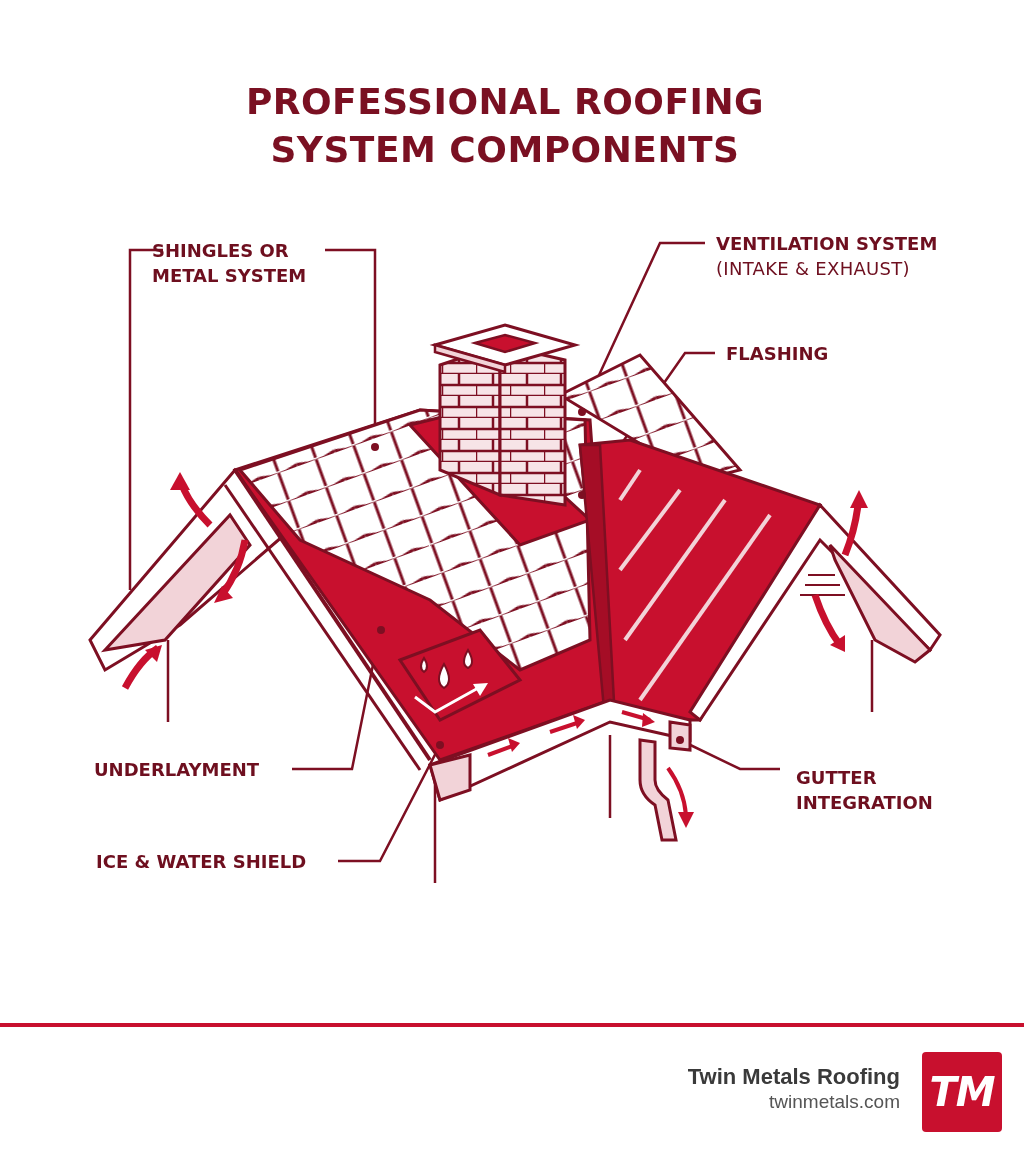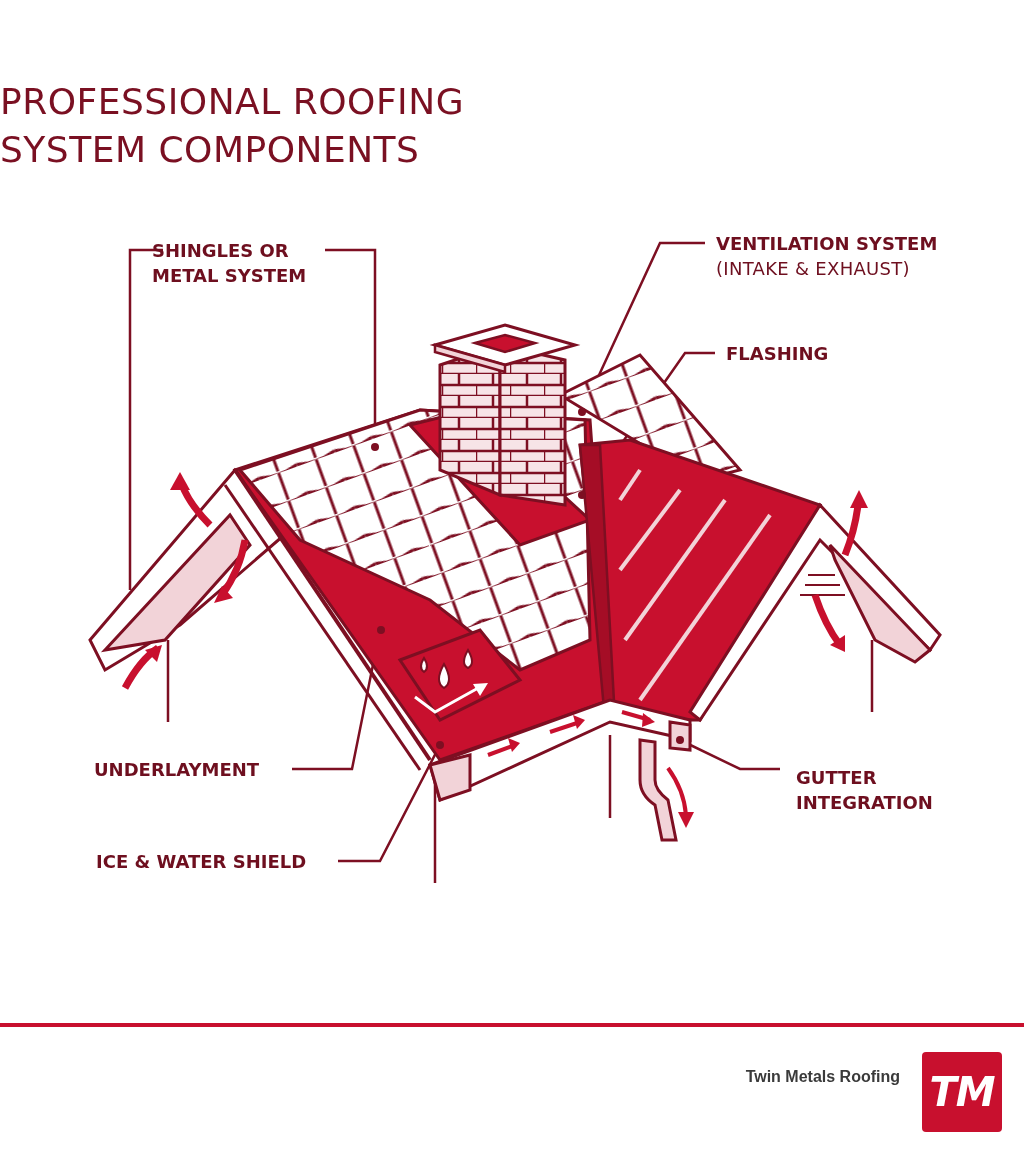--- a/index.html
+++ b/index.html
@@ -3,43 +3,43 @@
 <meta charset="utf-8">
 <style>
   html, body { margin: 0; padding: 0; }
   body {
     width: 1024px; height: 1154px; position: relative; overflow: hidden;
     background: #ffffff;
     font-family: "Liberation Sans", "DejaVu Sans", sans-serif;
   }
   .title {
     position: absolute; left: 0; top: 78px; width: 1010px;
-    color: #7a1022;
-    font-family: "DejaVu Sans", sans-serif; font-weight: normal;
+    text-align: center; color: #7a1022;
+    font-family: "DejaVu Sans", sans-serif; font-weight: bold;
     font-size: 36px; line-height: 48px; letter-spacing: 0.5px;
   }
   .lbl {
     position: absolute; color: #6e0f1f;
     font-family: "DejaVu Sans", sans-serif; font-weight: bold;
     font-size: 18px; line-height: 25px; white-space: nowrap;
   }
   .sub {
     display: block; font-weight: normal; font-size: 18px; letter-spacing: 0.3px;
   }
   .diagram { position: absolute; left: 0; top: 0; width: 1024px; height: 1010px; }
   .footer-rule {
     position: absolute; left: 0; top: 1023px; width: 1024px; height: 4px;
     background: #c8102e;
   }
   .brand {
     position: absolute; right: 124px; top: 1064px; text-align: right;
   }
   .brand-name {
     display: block; font-family: "Liberation Sans", sans-serif; font-weight: bold;
-    font-size: 16px; color: #3a3a3a; line-height: 26px;
+    font-size: 22px; color: #3a3a3a; line-height: 26px;
   }
   .brand-url {
     display: block; font-family: "Liberation Sans", sans-serif;
     font-size: 19px; color: #555555; line-height: 24px;
   }
   .logo {
     position: absolute; left: 922px; top: 1052px; width: 80px; height: 80px;
     background: #c8102e; border-radius: 4px;
     color: #ffffff; font-family: "DejaVu Sans", sans-serif; font-weight: bold;
     font-size: 40px; line-height: 80px; text-align: center; letter-spacing: -1px; font-style: italic;
@@ -192,15 +192,16 @@
 
 <div class="lbl" style="left:796px; top:757px;margin-top:8px;">
   <span style="display:block">GUTTER</span>
   <span style="display:block">INTEGRATION</span>
 </div>
 
 <div class="footer-rule"></div>
 
 <div class="brand">
   <span class="brand-name">Twin Metals Roofing</span>
+  <span class="brand-url">twinmetals.com</span>
 </div>
 
 <div class="logo">TM</div>
 
 </body></html>

